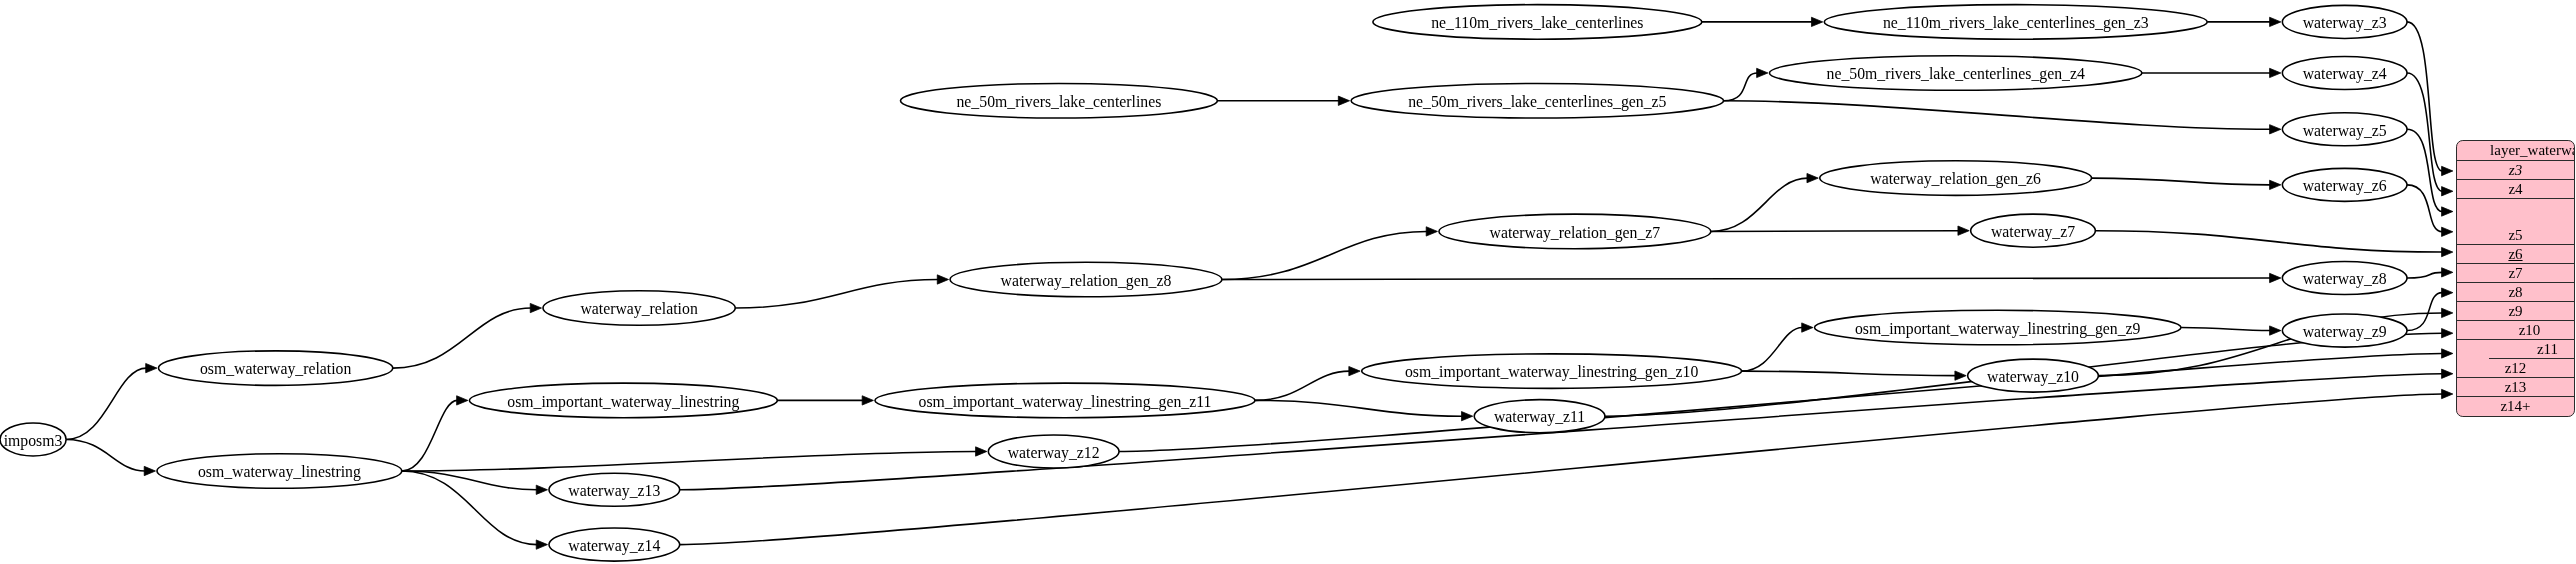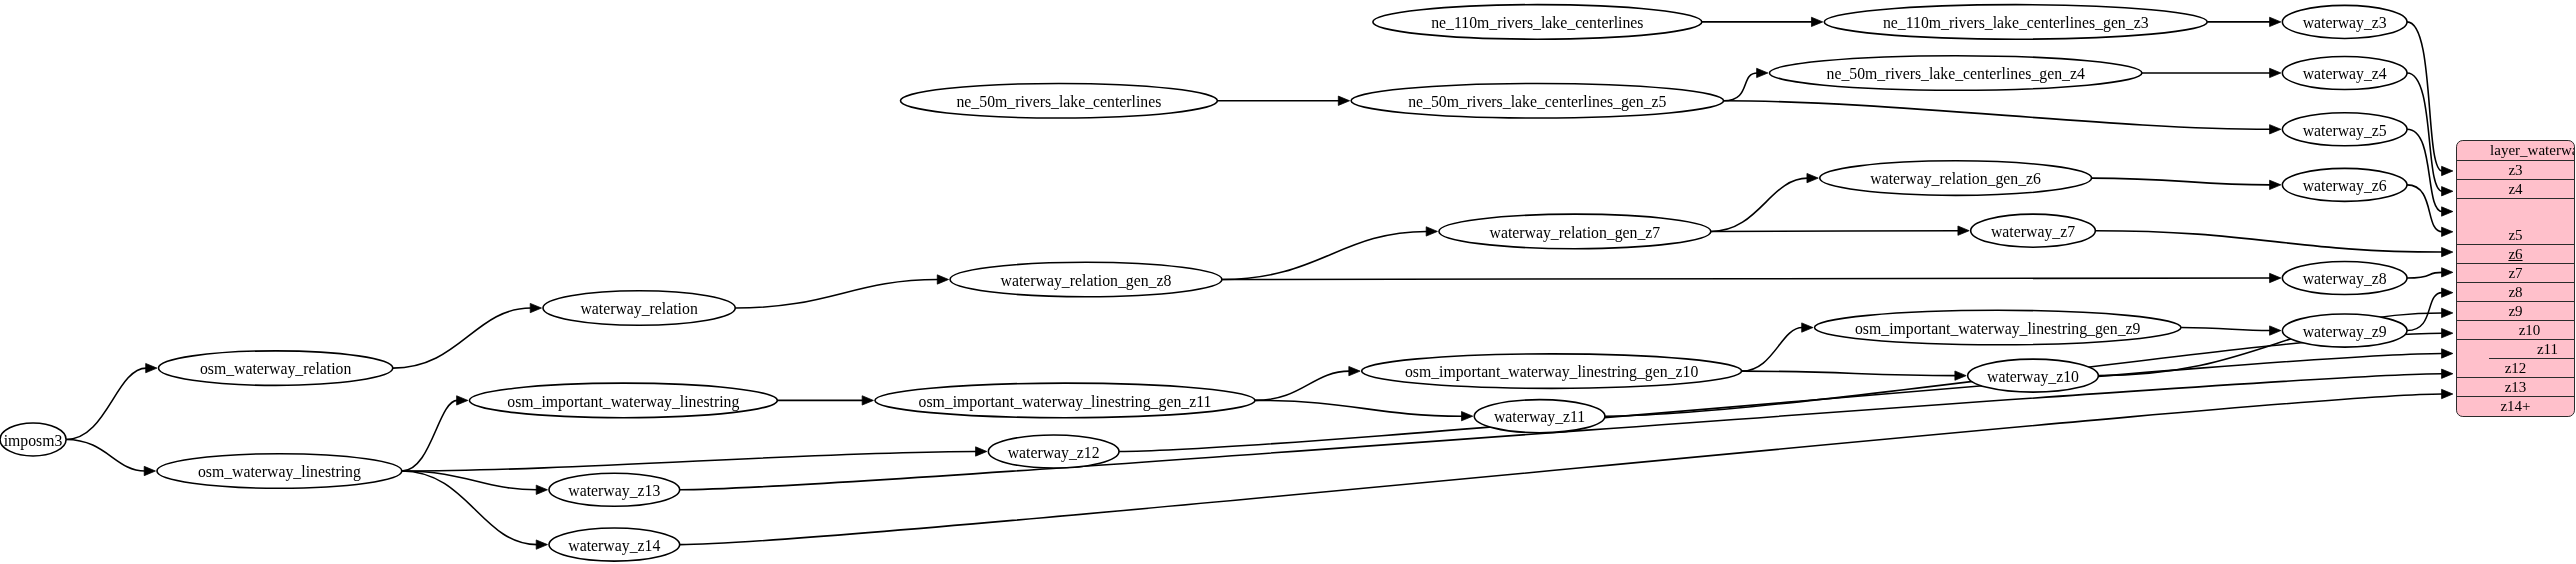--- a/index.html
+++ b/index.html
@@ -272,21 +272,21 @@
         <g>
           <ellipse class="node-ellipse" cx="818" cy="725" rx="87" ry="22"></ellipse>
           <text class="node-label" x="818" y="726">waterway_z14</text>
         </g>
       </g>
   </svg>
 
   <div class="layer-table" id="layer-table" style="left: 2456px; top: 140px; width: 119px;">
     <div class="lt-header" style="height: 20px; padding-left: 45px;">layer_waterway</div>
     <div id="lt-rows">
-        <div class="lt-row" style="height: 19px;">z3</div>
+        <div class="lt-row" style="height: 19px; font-style: italic;">z3</div>
         <div class="lt-row" style="height: 19px;">z4</div>
         <div class="lt-row" style="height: 19px; margin-top: 27px;">z5</div>
         <div class="lt-row" style="height: 19px; text-decoration: underline;">z6</div>
         <div class="lt-row" style="height: 19px;">z7</div>
         <div class="lt-row" style="height: 19px;">z8</div>
         <div class="lt-row" style="height: 19px;">z9</div>
         <div class="lt-row" style="height: 19px; padding-left: 28px;">z10</div>
         <div class="lt-row" style="height: 19px; margin-left: 32px;">z11</div>
         <div class="lt-row" style="height: 19px;">z12</div>
         <div class="lt-row" style="height: 19px;">z13</div>

